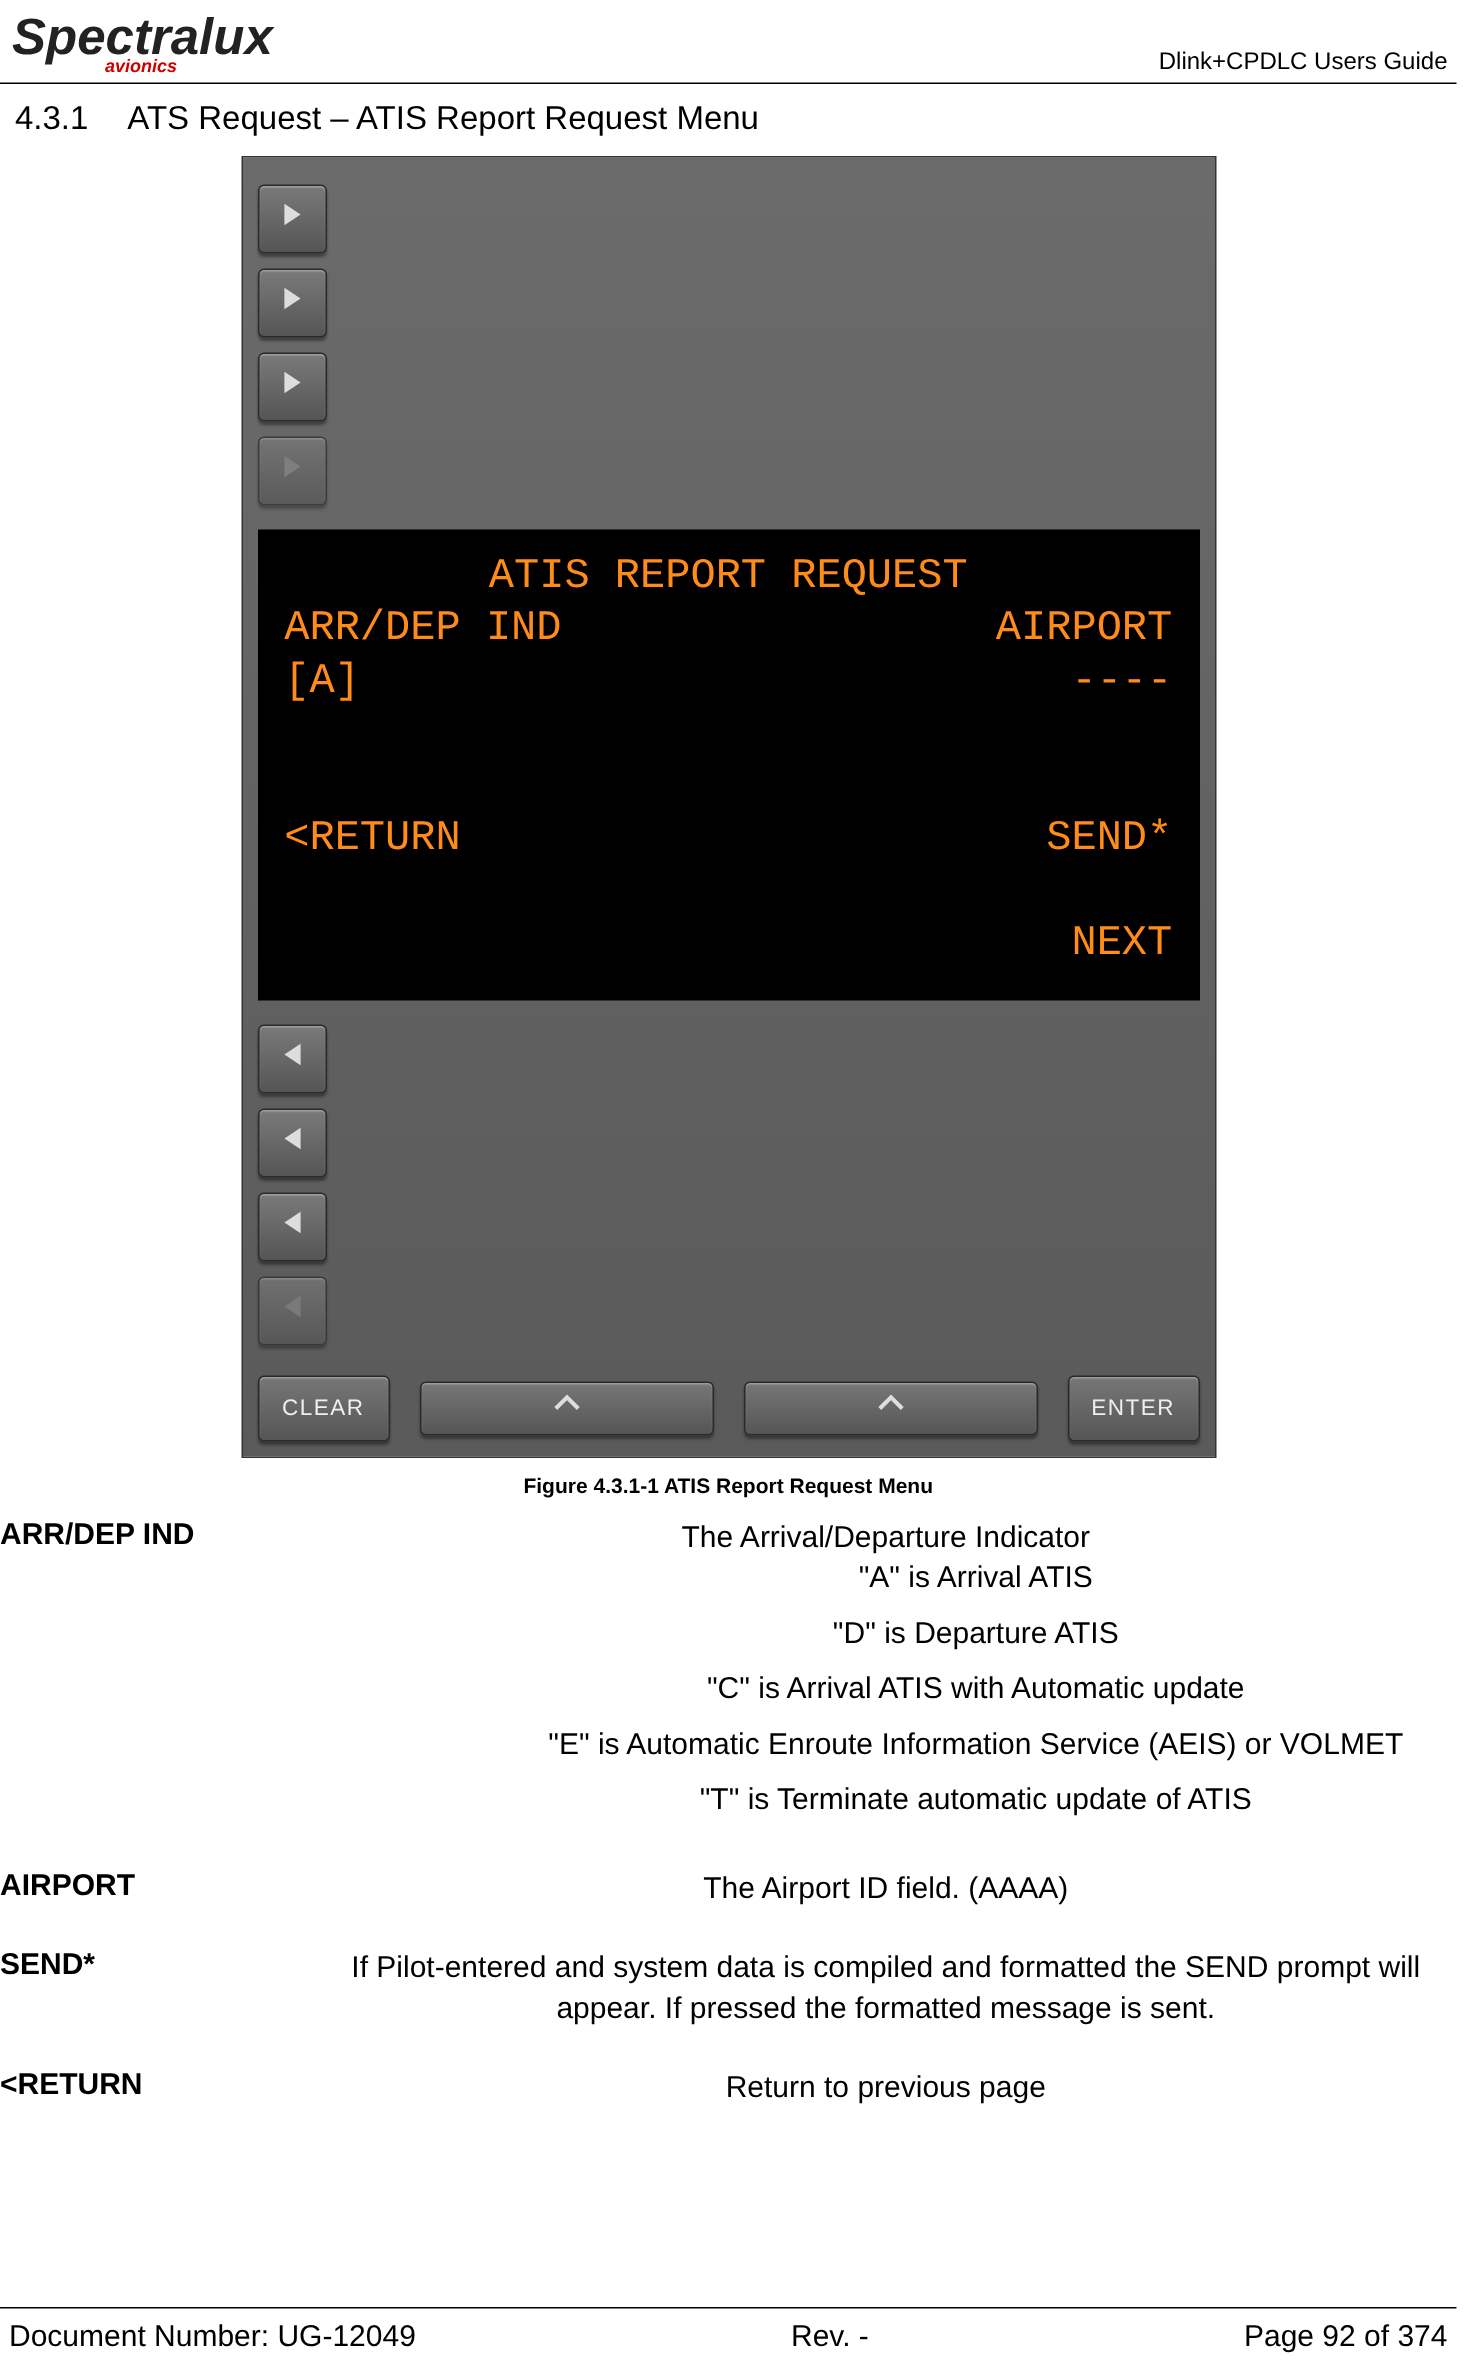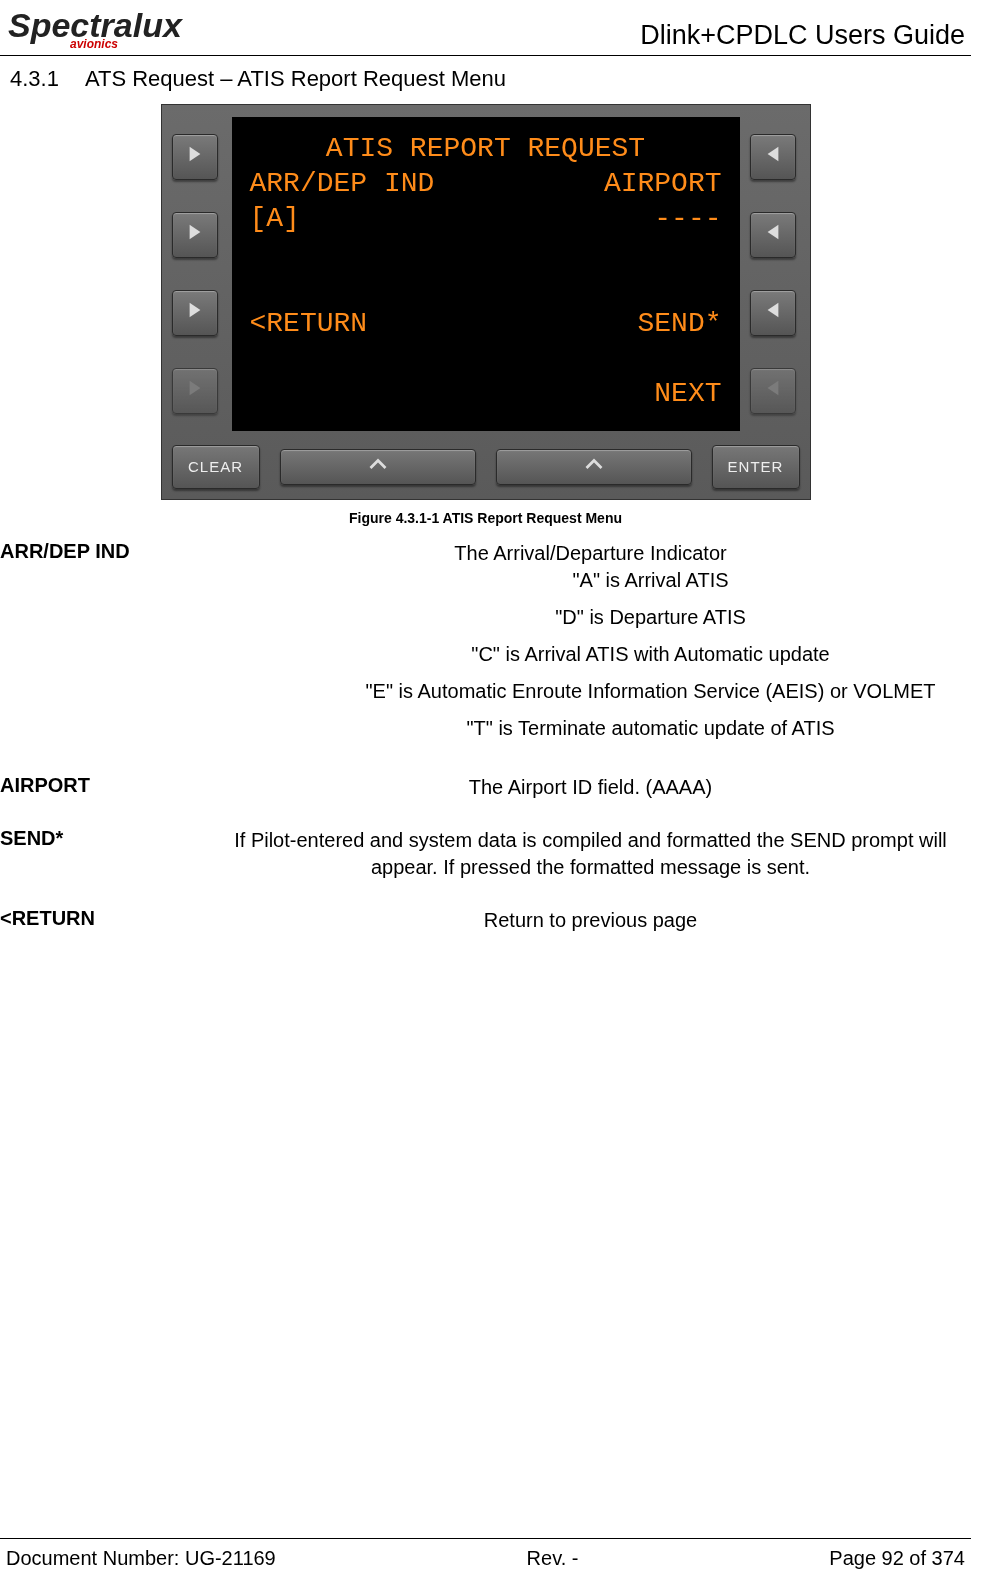--- a/index.html
+++ b/index.html
@@ -33,38 +33,39 @@
     padding-left: 8px;
   }
   .logo-sub {
     font-size: 12px;
     font-style: italic;
     color: #c00;
     font-weight: bold;
     margin-left: 70px;
     margin-top: -4px;
   }
-  .doc-title { font-size: 27px; padding-right: 6px; }
+  .doc-title { font-size: 16px; padding-right: 6px; }
   .section-heading {
     font-size: 22px;
     font-weight: normal;
     margin: 10px 0 12px 10px;
   }
   .section-heading .num { display: inline-block; width: 70px; }
   .device {
     width: 650px;
     margin: 0 auto 6px auto;
     background: linear-gradient(#6b6b6b, #5a5a5a);
     border: 1px solid #333;
     padding: 12px 10px 10px 10px;
   }
   .device-top {
     display: flex;
     align-items: stretch;
     gap: 10px;
+    flex-direction: column;
   }
   .side-col {
     width: 50px;
     display: flex;
     flex-direction: column;
     justify-content: space-around;
     gap: 10px;
     padding: 6px 0;
   }
   .sidebtn {
@@ -310,18 +311,18 @@
     </div>
 
     <div class="def-row">
       <div class="def-term">&lt;RETURN</div>
       <div class="def-body">Return to previous page</div>
     </div>
 
   </div>
 
   <div class="footer">
-    <div>Document Number:  UG-21169</div>
+    <div>Document Number:  UG-12049</div>
     <div>Rev. -</div>
     <div>Page 92 of 374</div>
   </div>
 
 </div>
 
 </body></html>

